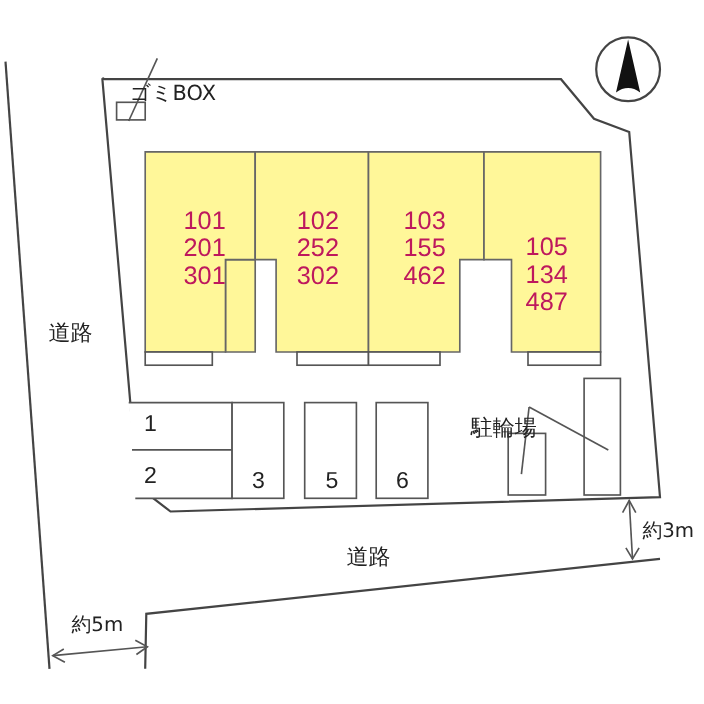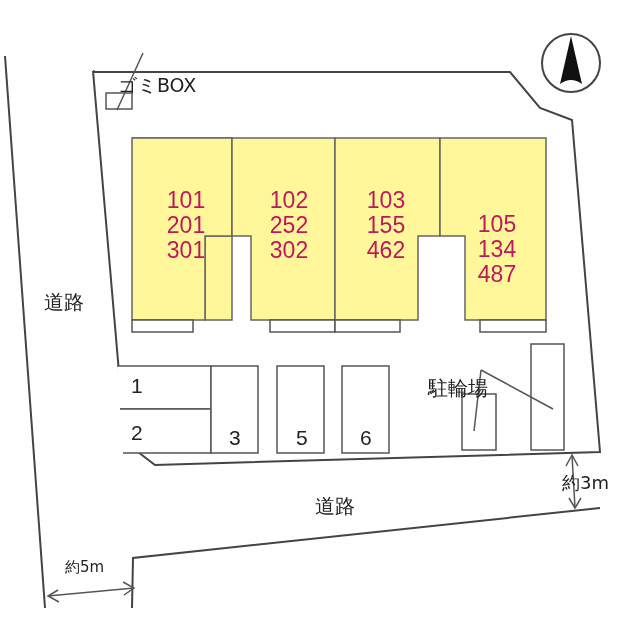--- a/index.html
+++ b/index.html
@@ -61,22 +61,22 @@
   <g>
     <circle cx="571" cy="63" r="29" fill="#fff" stroke="#444" stroke-width="2"></circle>
     <path d="M571,36 L582,84 Q571,76 560,84 Z" fill="#111"></path>
   </g>
 </svg>
 
 <div class="lbl jp" style="left:118px; top:40px; font-size:19px;margin-top:36px;">ゴミBOX</div>
 <div class="lbl jp" style="left:44px; top:292px; font-size:20px;">道路</div>
 <div class="lbl jp" style="left:315px; top:496px; font-size:20px;">道路</div>
 <div class="lbl jp" style="left:428px; top:346px; font-size:20px;margin-top:32px;">駐輪場</div>
-<div class="lbl jp" style="left:562px; top:474px; font-size:18px;">約3m</div>
-<div class="lbl jp" style="left:65px; top:560px; font-size:15px;">約5m</div>
+<div class="lbl jp" style="left:584px; top:474px; font-size:18px;">約3m</div>
+<div class="lbl jp" style="left:65px; top:560px; font-size:18px;">約5m</div>
 
 <div class="unit" style="left:156px; top:188px;">
   <div>101</div>
   <div>201</div>
   <div>301</div>
 </div>
 <div class="unit" style="left:259px; top:188px;">
   <div>102</div>
   <div>252</div>
   <div>302</div>

